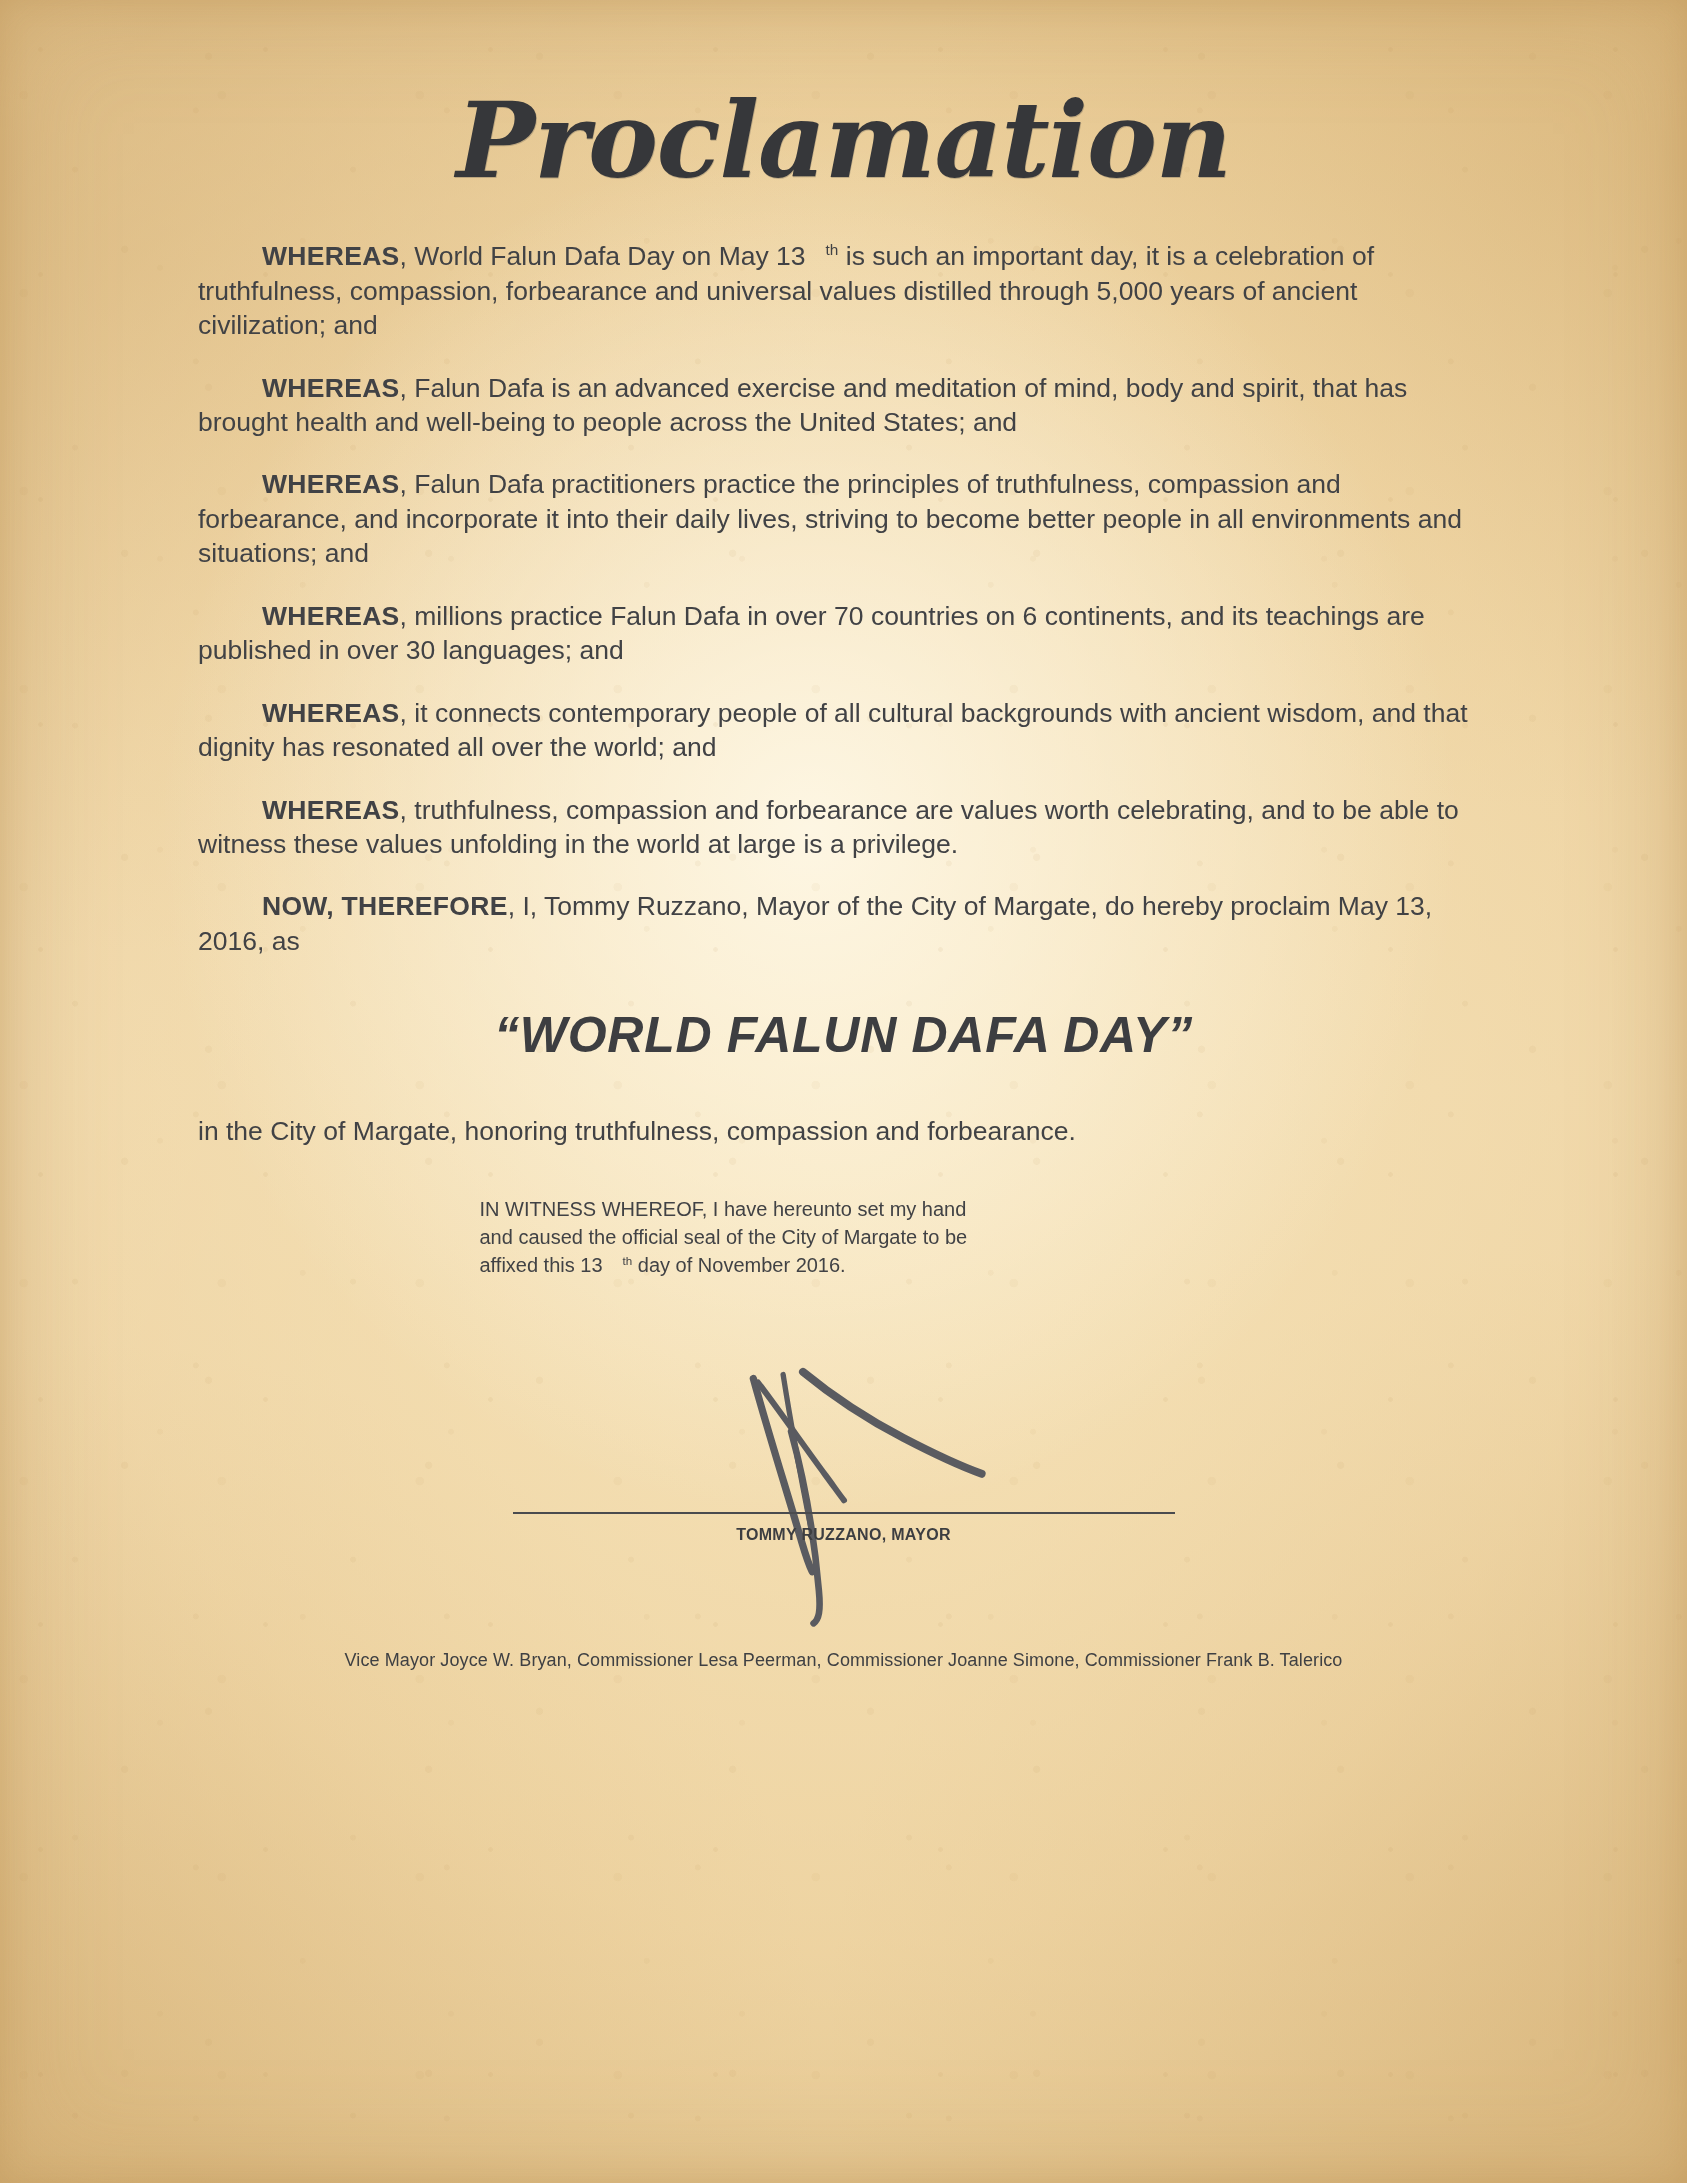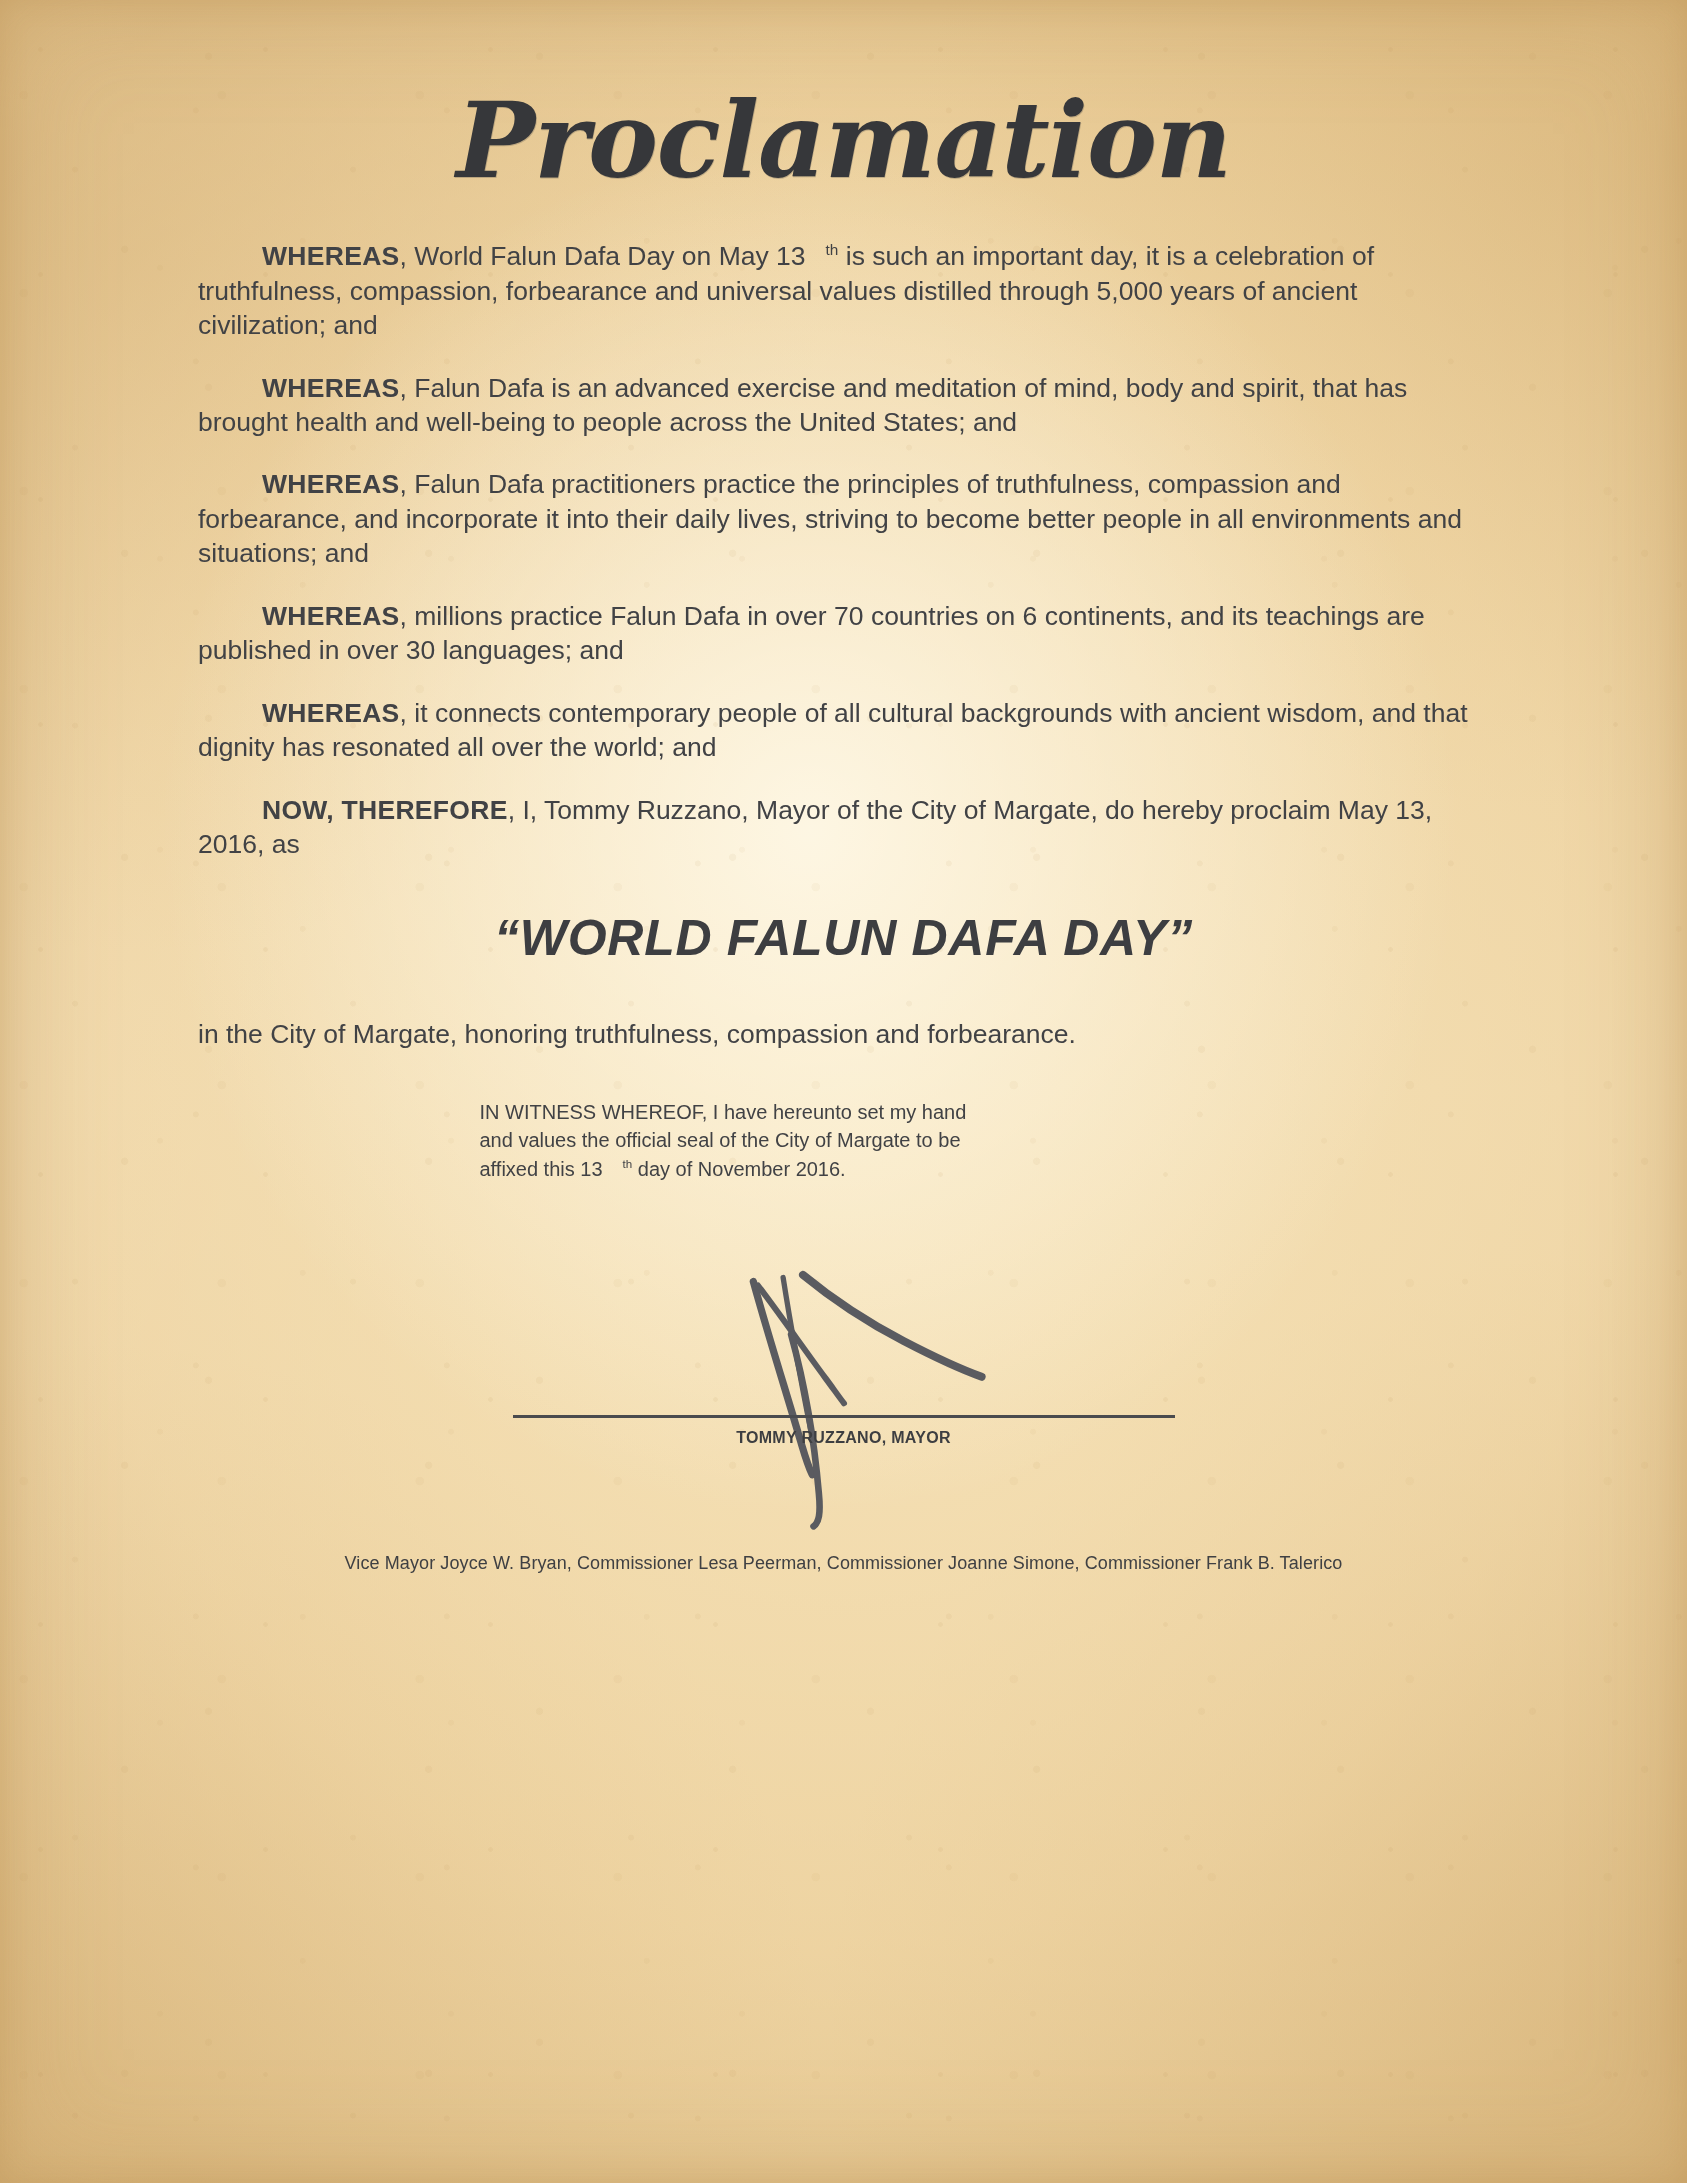--- a/index.html
+++ b/index.html
@@ -193,32 +193,35 @@
     </p>
 
     <p class="para">
       <span class="lead">WHEREAS</span><span>, millions practice Falun Dafa in over 70 countries on 6 continents, and its teachings are published in over 30 languages; and</span>
     </p>
 
     <p class="para">
       <span class="lead">WHEREAS</span><span>, it connects contemporary people of all cultural backgrounds with ancient wisdom, and that dignity has resonated all over the world; and</span>
     </p>
 
+    <p class="para">
+      <span class="lead">WHEREAS</span><span>, truthfulness, compassion and forbearance are values worth celebrating, and to be able to witness these values unfolding in the world at large is a privilege.</span>
+    </p>
 
     <p class="para">
       <span class="lead">NOW, THEREFORE</span><span>, I, Tommy Ruzzano, Mayor of the City of Margate, do hereby proclaim May 13, 2016, as</span>
     </p>
 
     <div class="headline">“WORLD FALUN DAFA DAY”</div>
 
     <p class="closing-line">in the City of Margate, honoring truthfulness, compassion and forbearance.</p>
 
     <div class="witness">
       <div>IN WITNESS WHEREOF, I have hereunto set my hand</div>
-      <div>and values the official seal of the City of Margate to be</div>
+      <div>and caused the official seal of the City of Margate to be</div>
       <div><span>affixed this 13</span><sup>th</sup><span> day of November 2016.</span></div>
     </div>
 
     <div class="sig-area">
       <svg class="sig-mark" viewBox="0 0 760 420" aria-hidden="true">
         <g fill="none" stroke="#5a5b60" stroke-linecap="round" stroke-linejoin="round">
           <path d="M243 40 C 265 120, 292 205, 314 280 C 320 300, 325 318, 332 332" stroke-width="11"></path>
           <path d="M250 46 C 282 88, 318 140, 352 186 C 364 202, 372 214, 380 224" stroke-width="9"></path>
           <path d="M288 34 C 300 110, 316 196, 330 266" stroke-width="8"></path>
           <path d="M318 30 C 352 58, 405 96, 470 130 C 520 156, 560 174, 588 184" stroke-width="12"></path>

